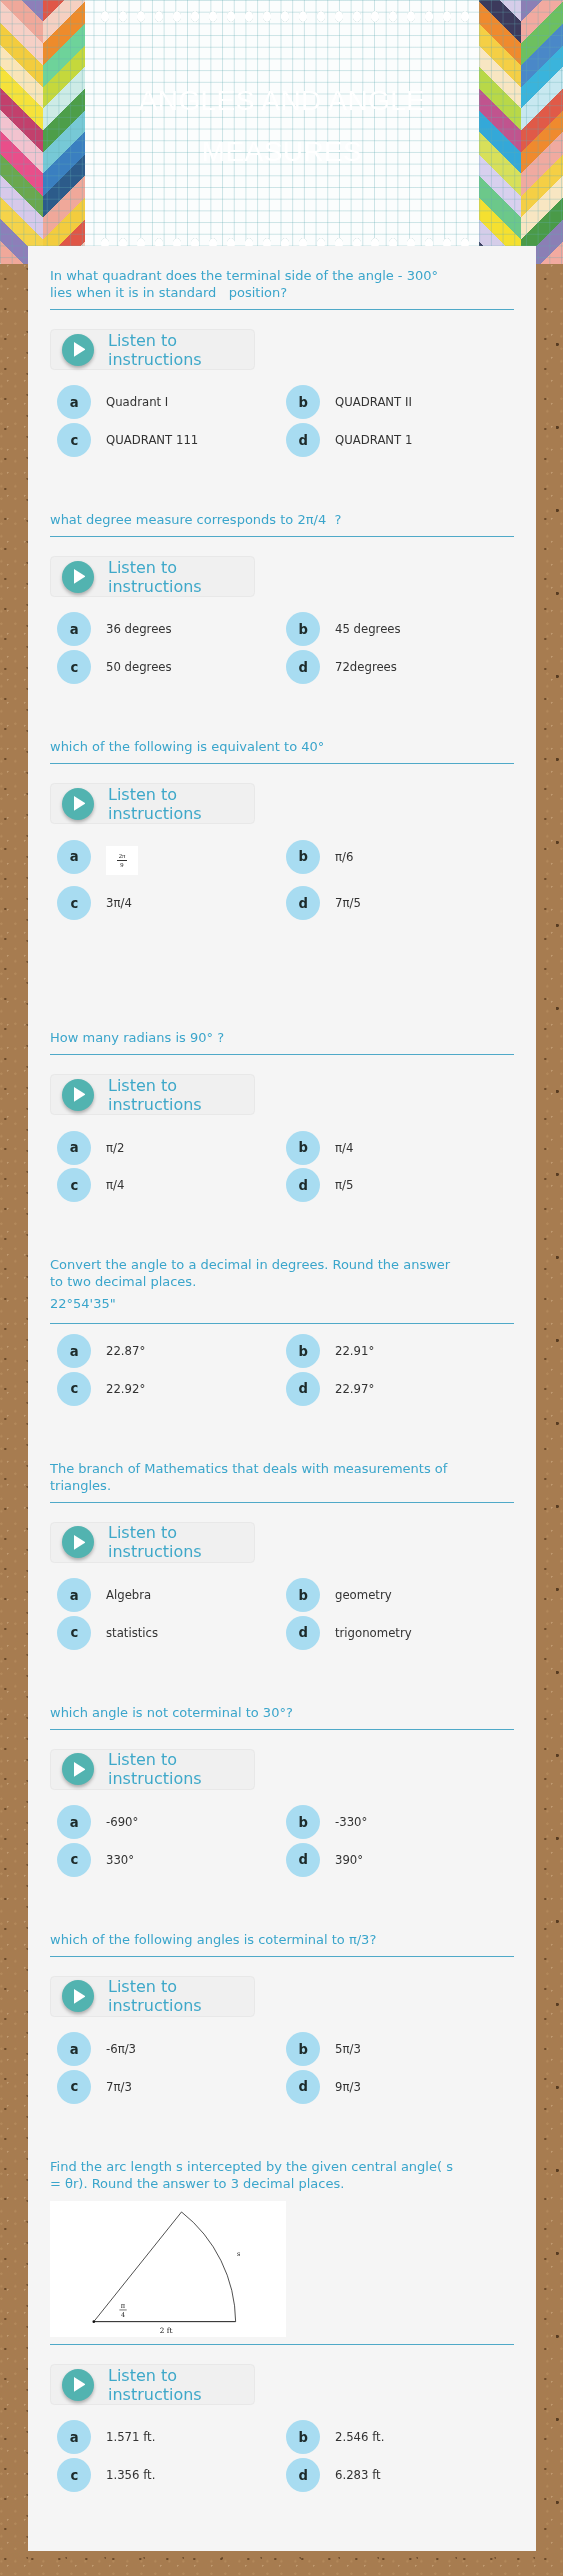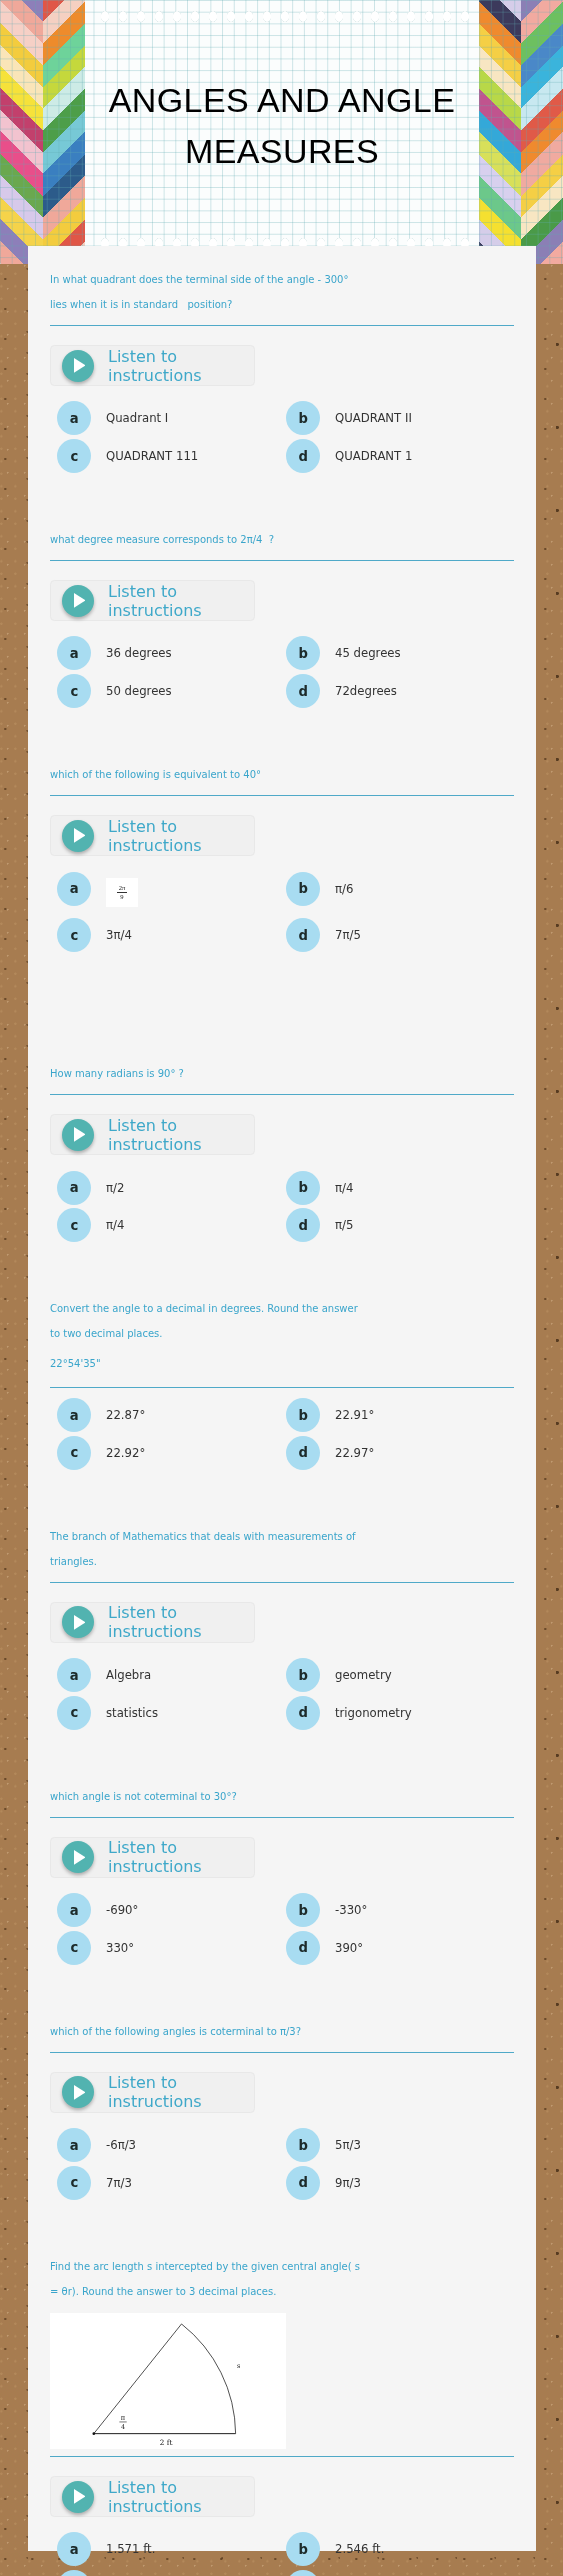--- a/index.html
+++ b/index.html
@@ -60,34 +60,34 @@
   .holes {
     position: absolute; left: 96px; width: 373px; height: 13.2px;
     background: radial-gradient(ellipse 4.4px 5.9px at 50% 50%, #ffffff 85%, rgba(220,232,232,0.9) 92%, transparent 100%) 0 0 / 18px 13.2px repeat-x;
   }
   .holes-top { top: 9.5px; }
   .holes-bottom { top: 237px; }
   .title {
     position: absolute; top: 75px; left: 85px; width: 394px;
     text-align: center;
     font-family: "Liberation Sans", sans-serif;
-    font-size: 34px; line-height: 51px; letter-spacing: 0.4px;
-    color: #000000; font-weight: normal;
+    font-size: 28px; line-height: 51px; letter-spacing: 0.4px;
+    color: #ffffff; font-weight: normal;
   }
   .title span { display: block; }
 
   
   .card {
     position: absolute; top: 246px; left: 28px; width: 508px; height: 2305px;
     background: #f5f5f5;
     padding: 21px 22px 32px 22px;
   }
   .q + .q { margin-top: 54px; }
   .q-text {
-    font-size: 10px; line-height: 25px; color: #3aa5cb;
+    font-size: 13px; line-height: 17px; color: #3aa5cb;
     white-space: pre-wrap;
   }
   .q-sub { margin-top: 5.1px; }
   .divider { margin-top: 8px; border-top: 0.7px solid #4fa9c8; height: 0; }
   .listen {
     margin-top: 19px; width: 205px; height: 41px;
     background: #f0f0f0; border: 0.7px solid #e8e8e8; border-radius: 4.4px;
     display: flex; align-items: center; padding-left: 11px; cursor: pointer;
   }
   .play {

